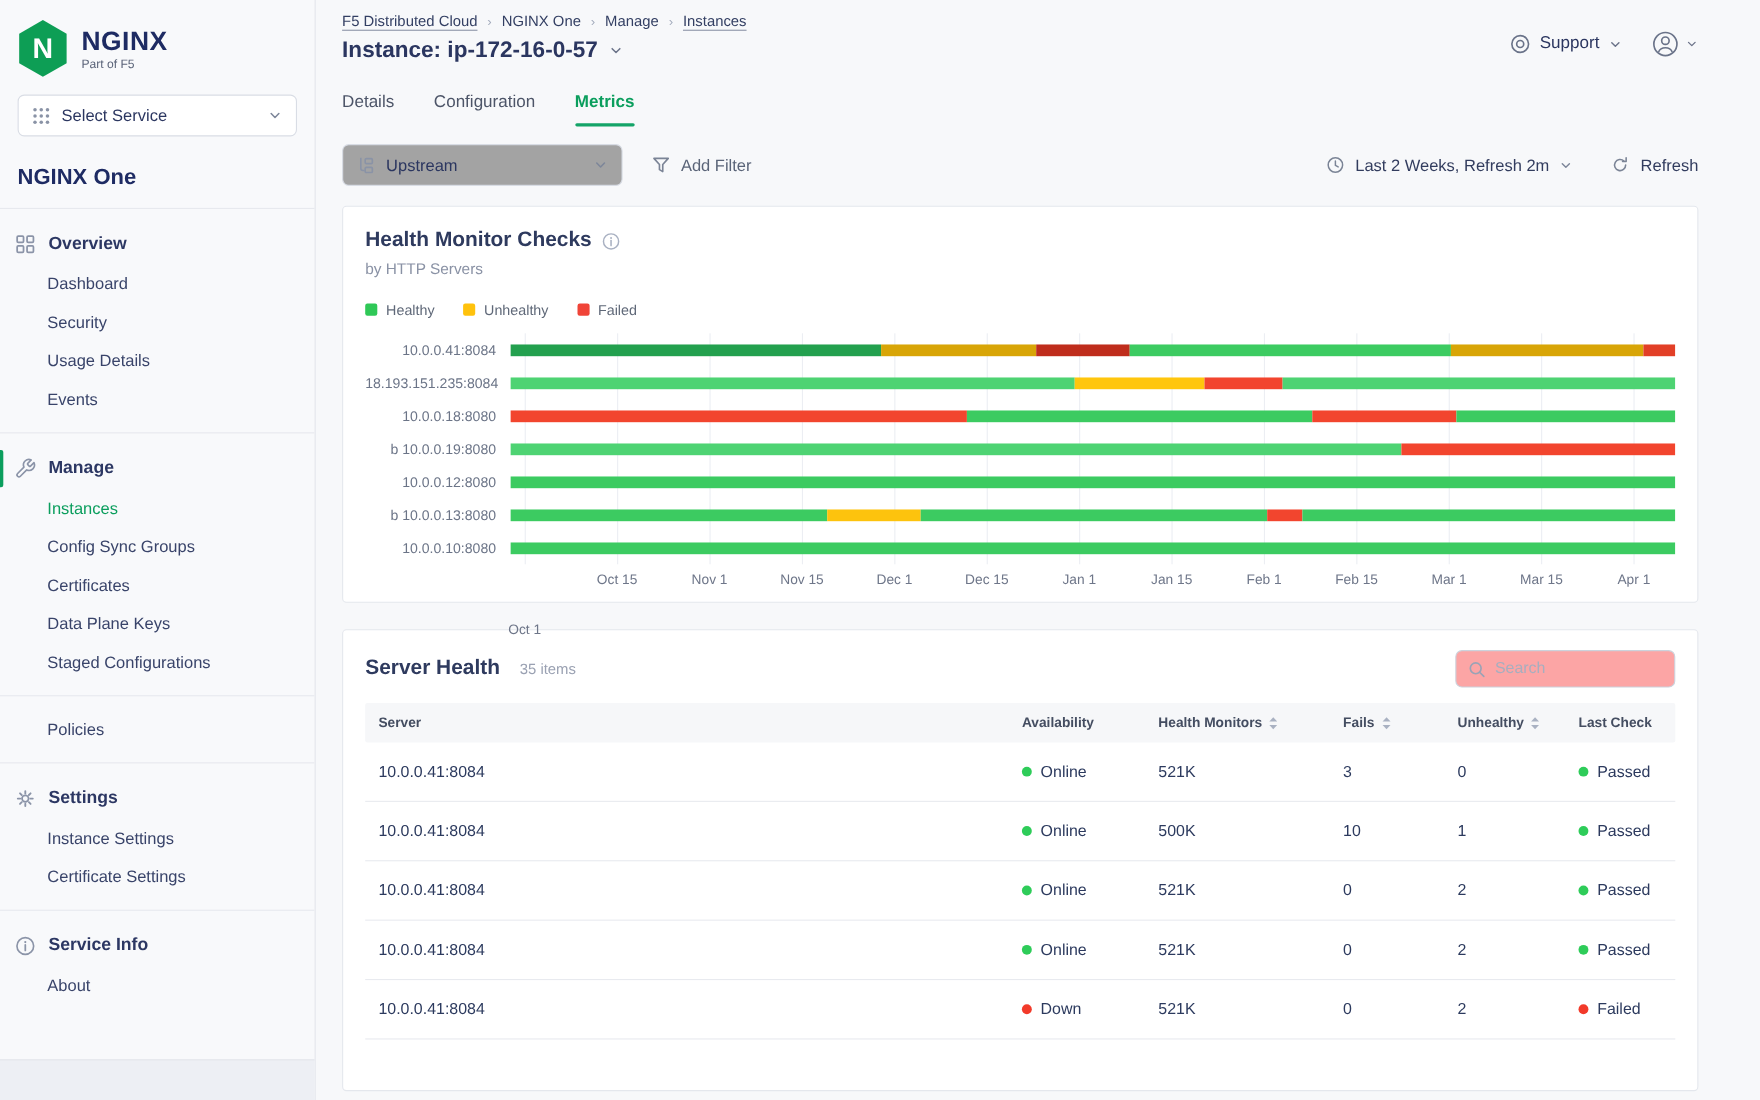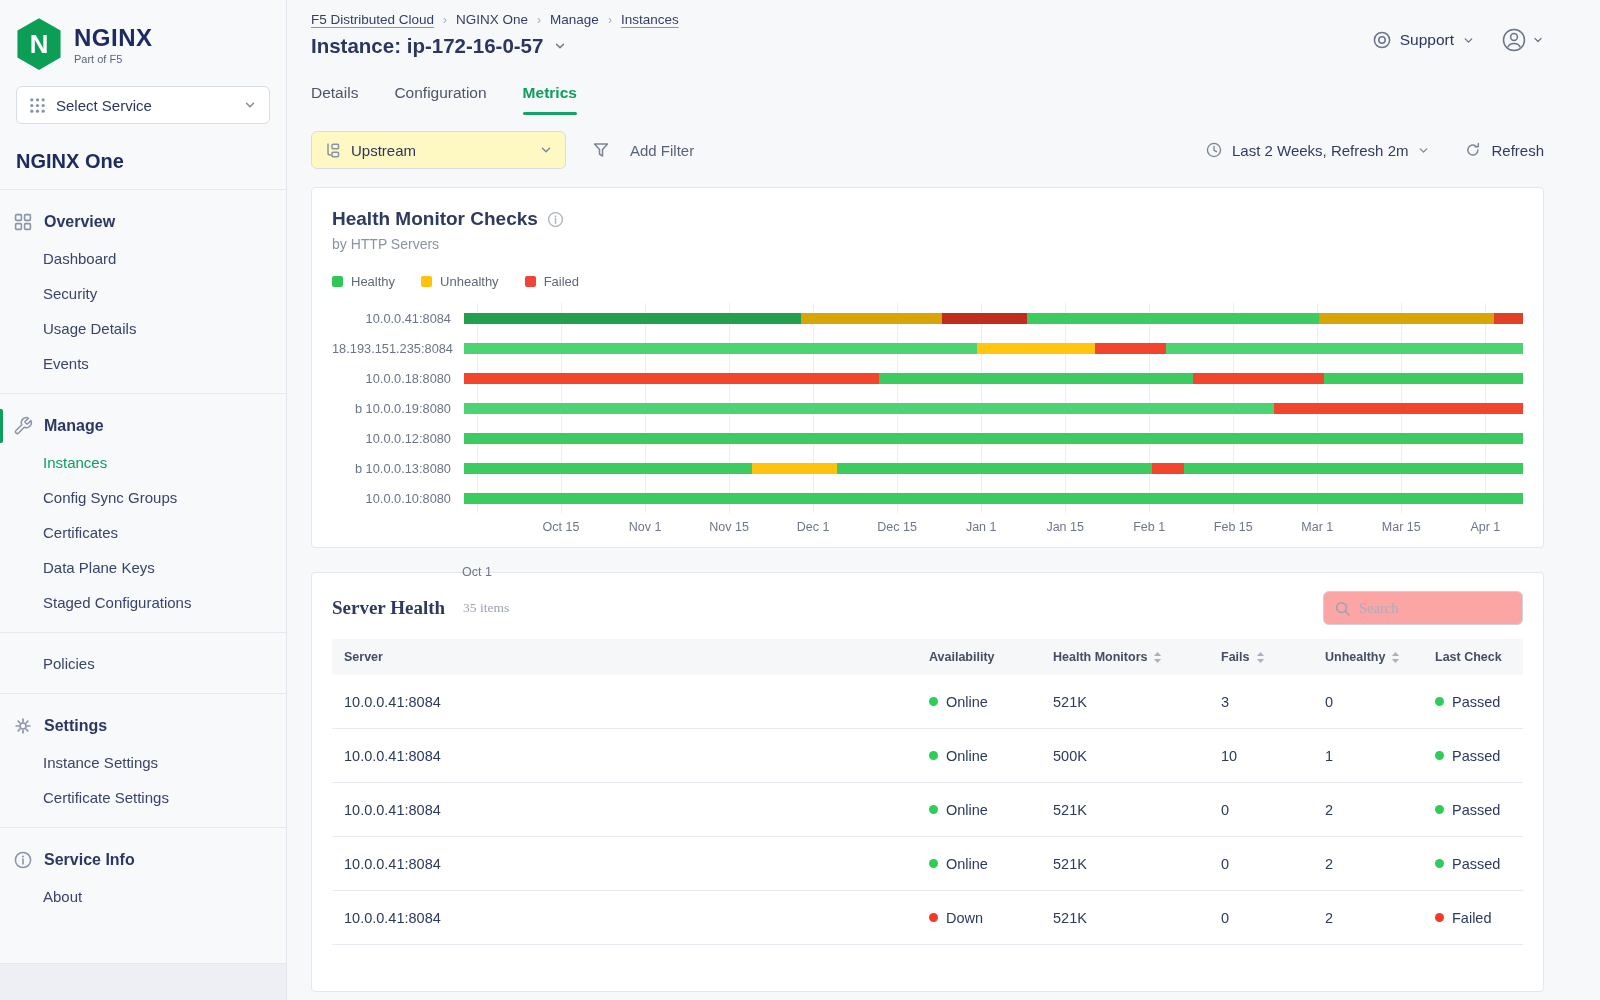--- a/index.html
+++ b/index.html
@@ -45,24 +45,24 @@
   .support-btn { display:flex; align-items:center; gap:8px; font-size:15.5px; color:#2b3660; }
   .account-btn { display:flex; align-items:center; gap:5px; }
 
   .tabs { display:flex; gap:36px; margin-top:26px;align-items:flex-end; }
   .tab { font-size:15.5px; color:#4d5568; padding-bottom:13px; position:relative; }
   .tab.active { color:#0b9e5d; font-weight:bold; }
   .tab.active::after { content:""; position:absolute; left:0; right:0; bottom:0; height:3px;
              background:#14a468; border-radius:2px; }
 
   .filter-row { display:flex; align-items:center; margin-top:16px; }
-  .dim-select { width:255px; height:38px; background:#fef9c3; border:1px solid #d8dce4; border-radius:6px;
+  .dim-select { width:255px; height:38px; background:#a3a3a3; border:1px solid #d8dce4; border-radius:6px;
              display:flex; align-items:center; gap:10px; padding:0 12px; }
   .dim-select .lbl { flex:1; text-align:left; font-size:15px; color:#2b3660; }
-  .add-filter { display:flex; align-items:center; gap:20px; margin-left:26px; font-size:15px; color:#5a6478;
+  .add-filter { display:flex; align-items:center; gap:9px; margin-left:26px; font-size:15px; color:#5a6478;
              background:none; border:none; }
   .filter-spacer { flex:1; }
   .time-range { display:flex; align-items:center; gap:9px; font-size:15px; color:#323c5e; background:none; border:none; }
   .refresh-btn { display:flex; align-items:center; gap:9px; margin-left:34px; font-size:15px; color:#323c5e;
              background:none; border:none; }
 
   .card { background:#fff; border:1px solid #e4e7ed; border-radius:4px; }
   .chart-card { margin-top:18px; padding:20px 20px 10px 20px; }
   .chart-title-row { display:flex; align-items:center; gap:9px; }
   .card-title { font-size:19px; font-weight:600; color:#2e3a5e; }
@@ -77,21 +77,21 @@
   .chart-row { display:flex; align-items:center; height:30px; position:relative; }
   .chart-row-label { width:132px; padding-right:13px; text-align:right; font-size:12.8px; color:#6b7487;
              white-space:nowrap; flex:0 0 132px; }
   .chart-row-track { flex:1; height:11px; display:flex; overflow:hidden; }
   .chart-seg { height:100%; }
   .chart-axis { position:relative; height:24px; margin-left:145px; }
   .tick-label { position:absolute; top:7px; transform:translateX(-50%); font-size:12.5px; color:#6e7689;
              white-space:nowrap; }
 
   .table-card { margin-top:24px; padding:18px 20px 0 20px; min-height:420px; }
-  .table-top { display:flex; align-items:center;font-family:Liberation Serif, serif; }
+  .table-top { display:flex; align-items:center; }
   .items-count { font-size:13.5px; color:#9aa1b2; margin-left:18px; }
   .search-box { margin-left:auto; width:200px; height:34px; border:1px solid #ccd2dc; border-radius:6px;
              background:#fca5a5; display:flex; align-items:center; padding:0 10px; gap:8px; }
   .search-box input { border:none; outline:none; flex:1; font-size:14.5px; color:#2b3660; min-width:0;
              font-family:inherit; background:transparent; }
   .search-box input::placeholder { color:#a7aebf; }
   .tgrid { display:grid; grid-template-columns:1fr 124px 168px 104px 110px 100px; align-items:center; }
   .thead { margin-top:14px; background:#f6f7f9; height:36px; border-radius:2px; }
   .th { font-size:12.5px; font-weight:bold; color:#444d61; padding-left:12px; display:flex; align-items:center; gap:6px; }
   .trow { height:54px; border-bottom:1px solid #e8eaef; }

